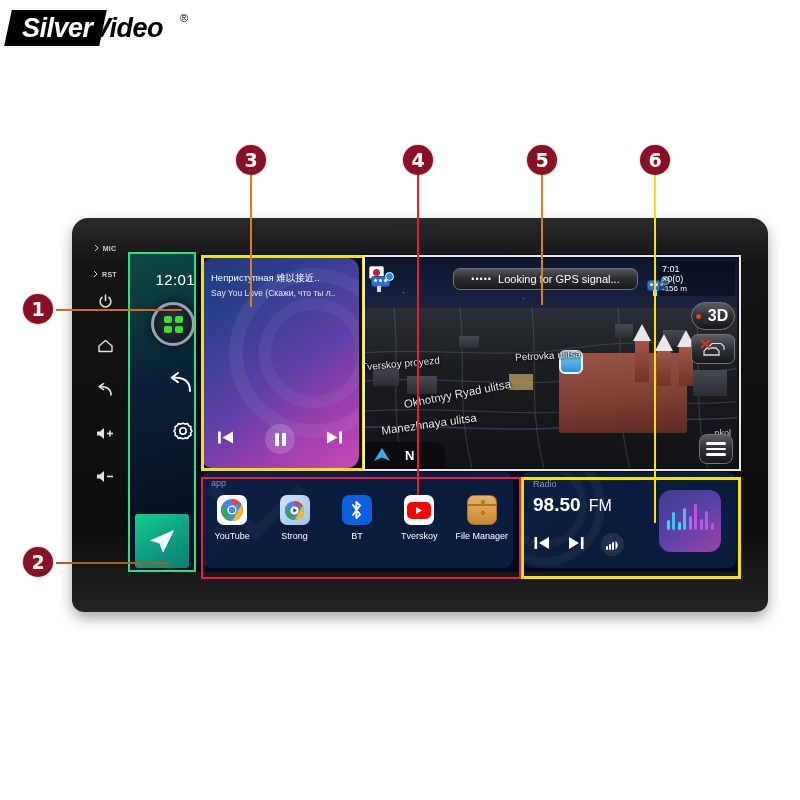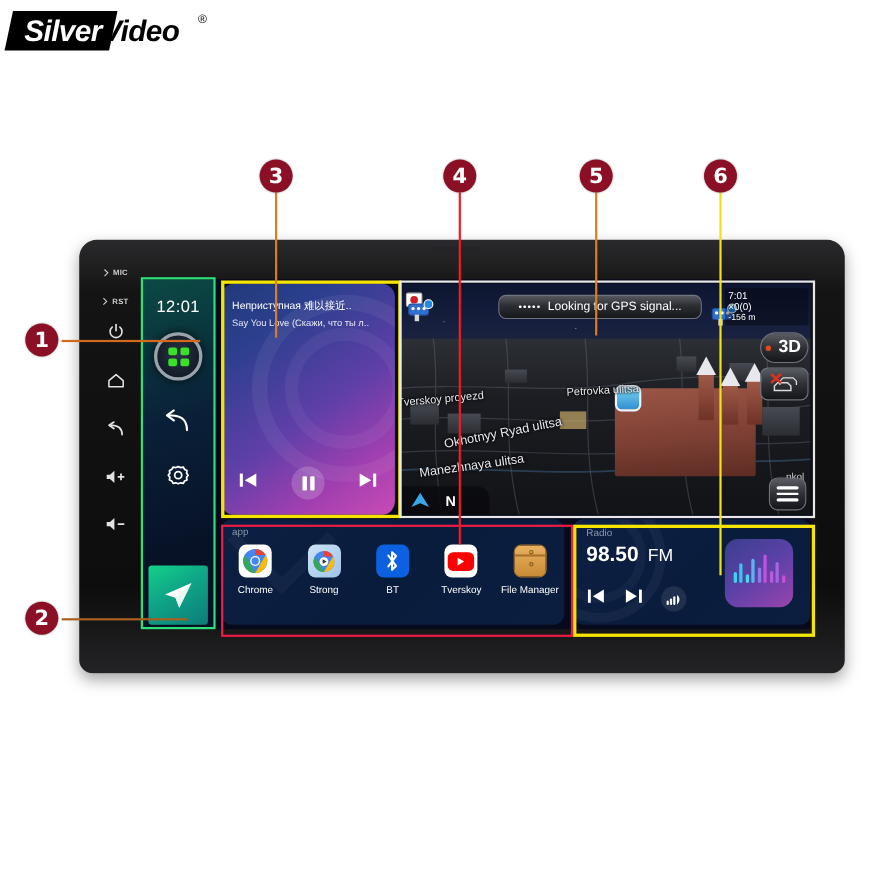--- a/index.html
+++ b/index.html
@@ -68,21 +68,21 @@
   .bezel { position: absolute; left: 10px; top: 26px; width: 46px; height: 300px;
            display: flex; flex-direction: column; align-items: center; }
   .bz { color: #d8d8d8; margin-bottom: 10px; display:flex; align-items:center; justify-content:center; }
   .bz-txt { font-size: 7px; font-weight: bold; letter-spacing: .3px; color:#cfcfcf; }
   .bz svg { display:block; }
 
   
   .sidebar {
     position: absolute; left: 0; top: 0; width: 66px; height: 318px;
     background: linear-gradient(165deg,#0b4a44 0%, #0a2038 40%, #071227 75%, #041024 100%);
-    display: flex; flex-direction: column; align-items: center;
+    display: flex; flex-direction: column; align-items: flex-end;
   }
   .side-clock { color:#fff; font-size:15px; margin-top:17px; letter-spacing:.4px; }
   .grid-btn {
     margin-top: 14px; width: 44px; height: 44px; border-radius: 50%;
     background: radial-gradient(circle at 50% 45%, #2a3545 0%, #18202e 58%, #0c1320 100%);
     border: 3px solid #9aa2ab;
     display:flex; align-items:center; justify-content:center;
     box-shadow: 0 0 10px rgba(0,0,0,.7);
   }
   .grid-dots { display:grid; grid-template-columns: repeat(2, 8px); grid-gap: 3px; }
@@ -497,21 +497,21 @@
             <div class="appico" style="background:#fff;">
               <svg width="24" height="24" viewBox="0 0 24 24">
                 <circle cx="12" cy="12" r="11" fill="#4285F4"></circle>
                 <path d="M12 1 A11 11 0 0 1 21.5 6.6 L12 6.6 Z" fill="#EA4335"></path>
                 <path d="M21.5 6.6 A11 11 0 0 1 12 23 L16.9 14.6 Z" fill="#FBBC05"></path>
                 <path d="M12 23 A11 11 0 0 1 2.5 6.6 L7.2 14.6 Z" fill="#34A853"></path>
                 <circle cx="12" cy="12" r="4.6" fill="#fff"></circle>
                 <circle cx="12" cy="12" r="3.3" fill="#4285F4"></circle>
               </svg>
             </div>
-            <div class="applbl">Chrome</div>
+            <div class="applbl">YouTube</div>
           </div>
 
           <div class="appitem">
             <div class="appico" style="background:linear-gradient(135deg,#cfe3f7,#9dc4ea);">
               <svg width="21" height="21" viewBox="0 0 21 21">
                 <circle cx="10.5" cy="10.5" r="9.6" fill="#4285F4"></circle>
                 <path d="M10.5 0.9 A9.6 9.6 0 0 1 18.8 5.8 L10.5 5.8 Z" fill="#EA4335"></path>
                 <path d="M18.8 5.8 A9.6 9.6 0 0 1 10.5 20.1 L14.7 12.8 Z" fill="#FBBC05"></path>
                 <path d="M10.5 20.1 A9.6 9.6 0 0 1 2.2 5.8 L6.3 12.8 Z" fill="#34A853"></path>
                 <circle cx="10.5" cy="10.5" r="4" fill="#fff"></circle>

